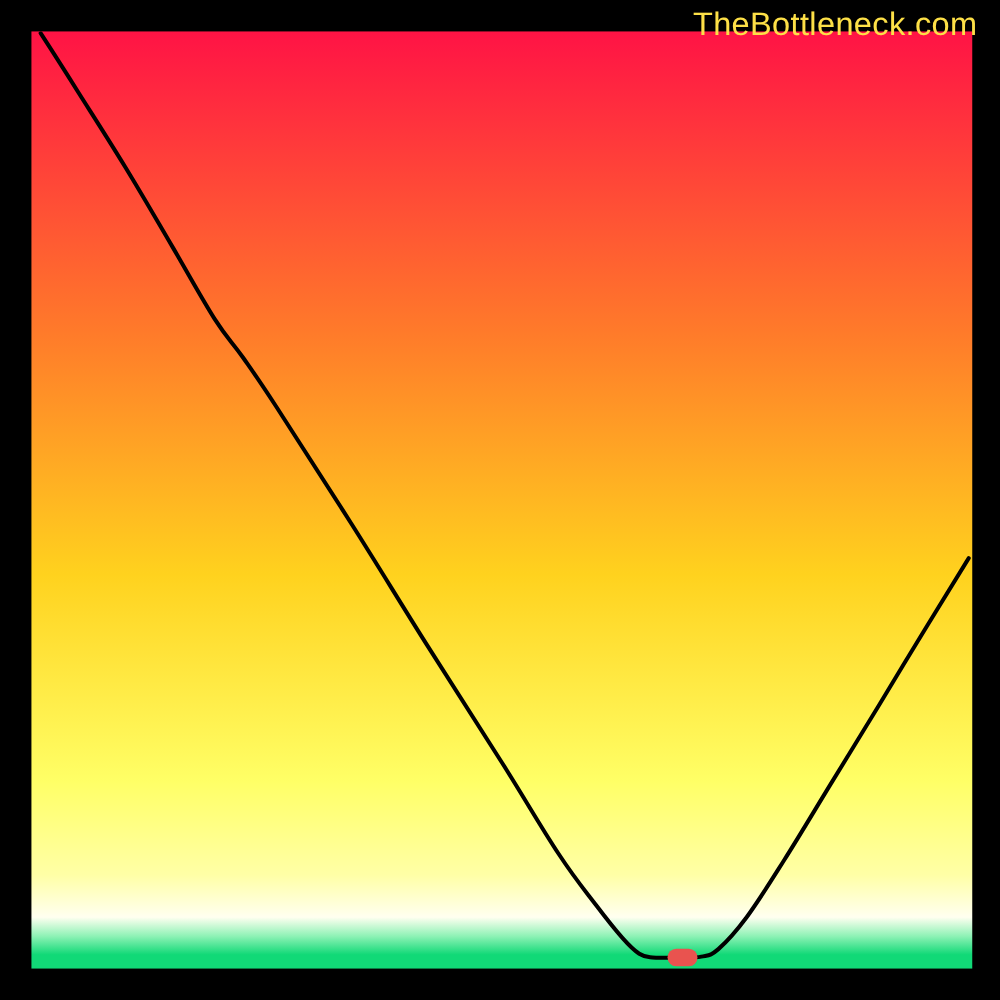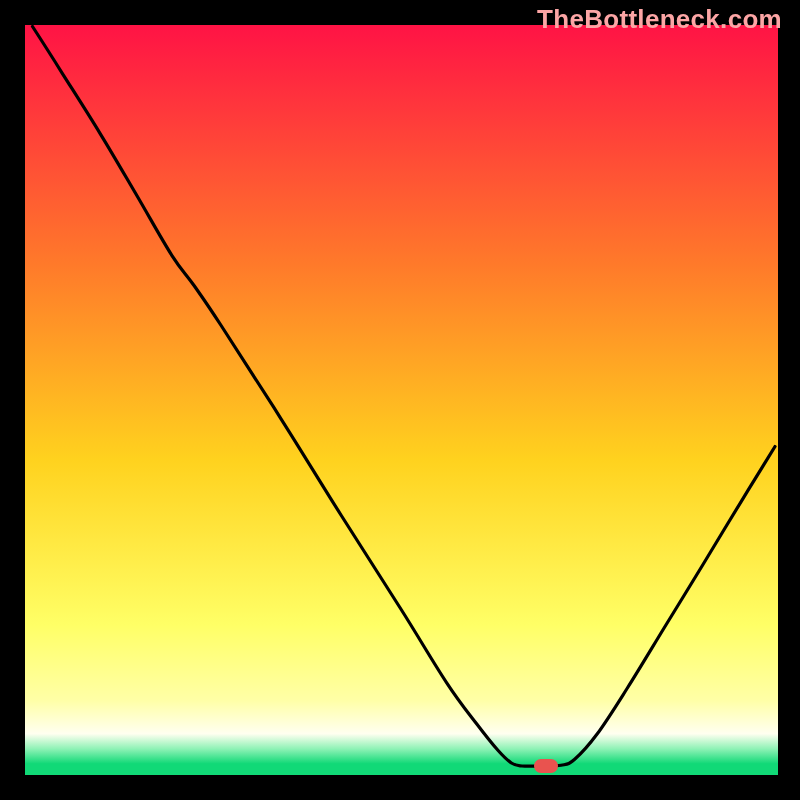--- a/index.html
+++ b/index.html
@@ -1,17 +1,17 @@
 <!DOCTYPE html>
 <html><head>
 <meta charset="utf-8">
 <style>
 html,body{margin:0;padding:0;width:800px;height:800px;background:#000;overflow:hidden;font-family:Arial,Helvetica,sans-serif}
 .stage{position:relative;width:800px;height:800px}
-.watermark{position:absolute;top:4px;right:18px;color:#fca5a5;font-size:26px;font-weight:700;letter-spacing:.3px;z-index:4}
+.watermark{position:absolute;top:4px;right:18px;color:#fde047;font-size:26px;font-weight:400;letter-spacing:.3px;z-index:4}
 .plot{position:absolute;left:25px;top:25px;width:753px;height:750px;overflow:hidden}
 .grad{position:absolute;inset:0}
 .line{position:absolute;inset:0;z-index:3}
 .marker{position:absolute;width:24px;height:14px;border-radius:7px;background:#e9534f;z-index:3;transform:translate(-50%,-50%)}
 </style>
 </head>
 <body>
 
 <div class="stage">
   <div class="watermark">TheBottleneck.com</div>

